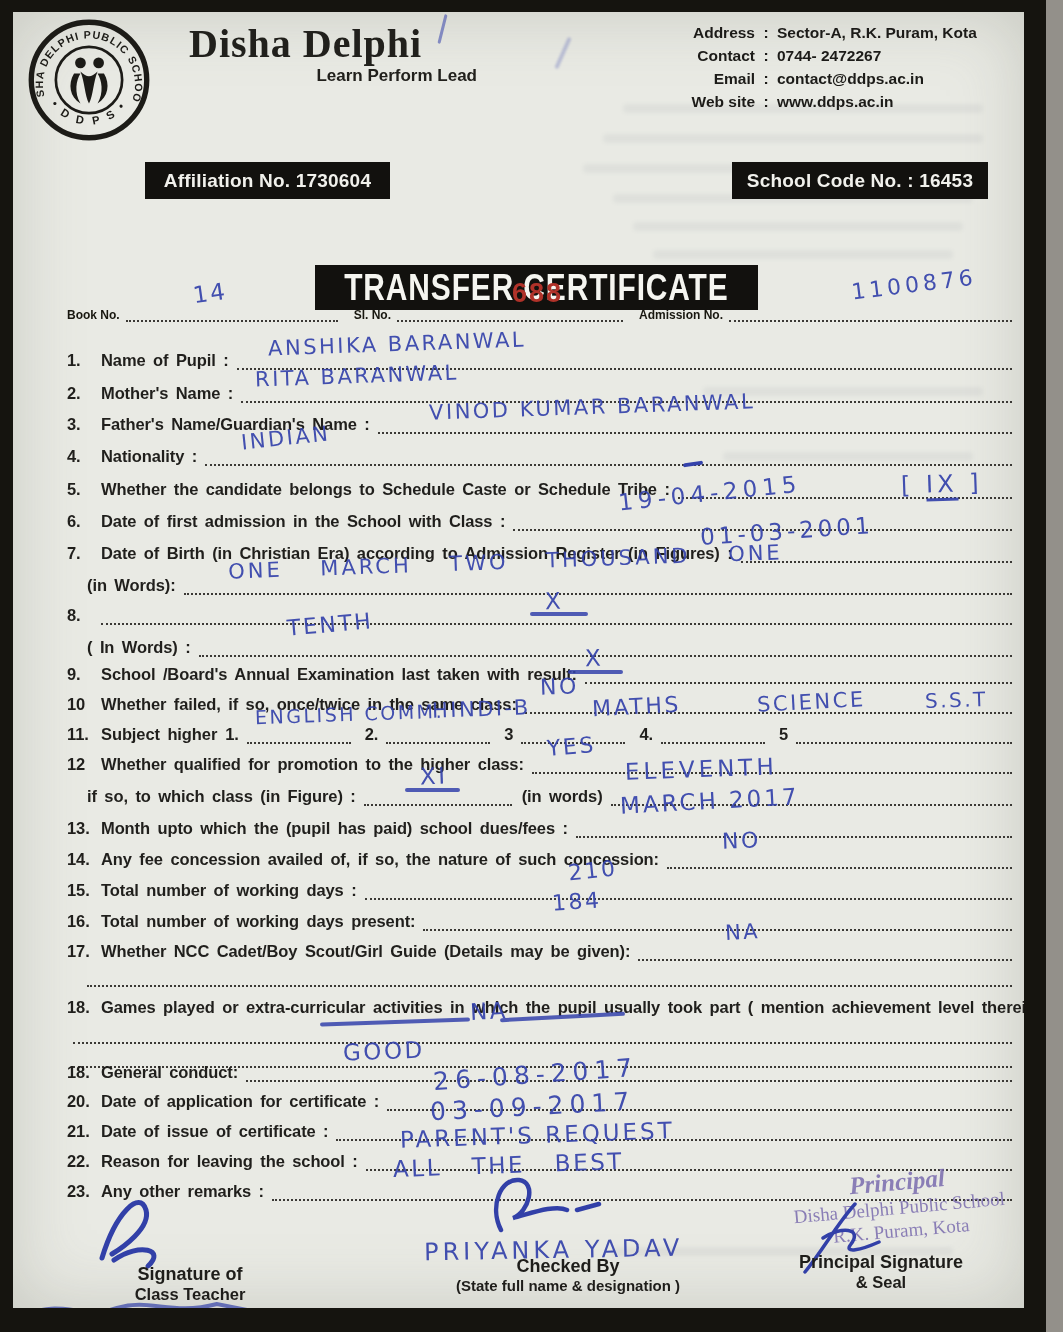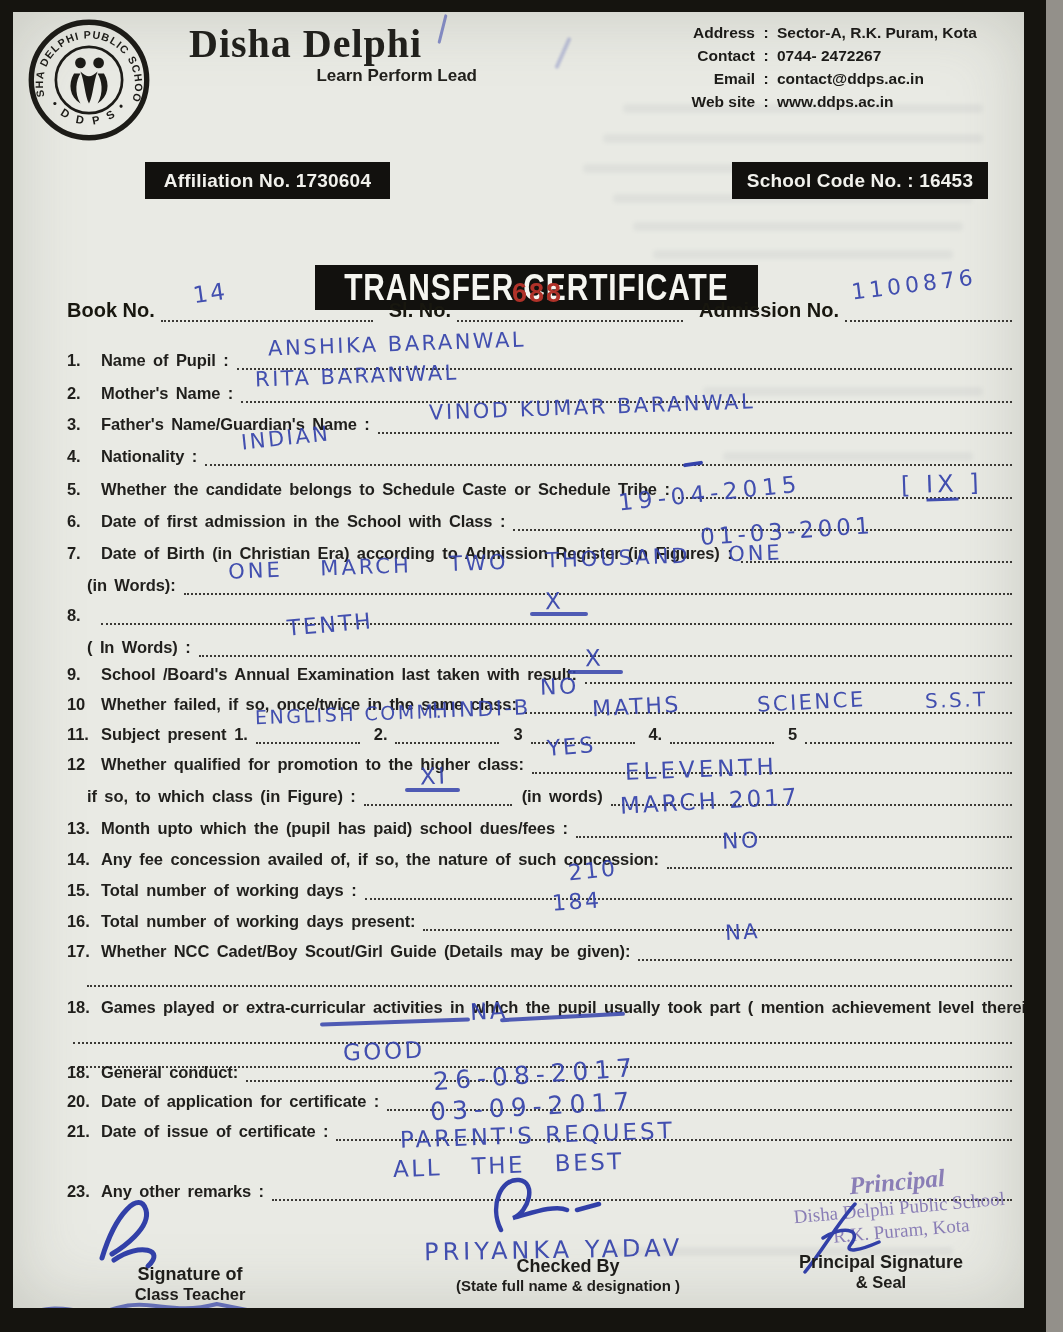--- a/index.html
+++ b/index.html
@@ -25,21 +25,21 @@
   .title-bar span{color:#f5f5f0;font-weight:800;font-size:34px;letter-spacing:1px;transform:scaleX(.88) scaleY(1.08);white-space:nowrap;}
   
   .row{position:absolute;left:54px;right:12px;display:flex;align-items:flex-end;color:#201f1c;
        font-weight:600;font-size:16.5px;letter-spacing:-.1px;word-spacing:3px;white-space:nowrap;height:22px;}
   .row .no{flex:none;width:34px;}
   .row .lbl{flex:none;padding-right:8px;}
   .dots{flex:1;height:10px;border-bottom:2.4px dotted #3b3935;}
   .dots.fixed{flex:none;}
   .sub{left:74px;}
   .serial{position:absolute;left:54px;right:12px;top:284px;display:flex;align-items:flex-end;
-          font-weight:700;font-size:20px;color:#18170f;height:26px;}
+          font-weight:700;font-size:12px;color:#18170f;height:26px;}
   .serial .slbl{flex:none;padding-right:6px;}
   
   .hw{position:absolute;color:#3442ab;font-family:"DejaVu Sans",sans-serif;font-size:21px;
       letter-spacing:2.5px;white-space:nowrap;transform:rotate(-2deg);opacity:.92;}
   .ul{position:absolute;height:3.5px;background:#3442ab;border-radius:2px;opacity:.85;}
   .red-serial{position:absolute;color:#b03229;font-family:Liberation Sans, sans-serif;font-weight:700;
       font-size:27px;letter-spacing:2px;}
   
   .sig{position:absolute;text-align:center;color:#1e1d1a;font-weight:600;}
   .sig .l1{font-size:18px;}
@@ -210,21 +210,21 @@
 
   <div class="row" style="top:680px">
     <span class="no">10</span>
     <span class="lbl">Whether failed, if so, once/twice in the same class:</span>
     <span class="dots"></span>
   </div>
   <span class="hw" style="left:527px;top:662px;font-size:22px">NO</span>
 
   <div class="row" style="top:710px">
     <span class="no">11.</span>
-    <span class="lbl">Subject present</span>
+    <span class="lbl">Subject higher</span>
     <span class="lbl">1.</span>
     <span class="dots fixed" style="width:104px"></span>
     <span class="lbl" style="padding-left:14px">2.</span>
     <span class="dots fixed" style="width:104px"></span>
     <span class="lbl" style="padding-left:14px">3</span>
     <span class="dots fixed" style="width:104px"></span>
     <span class="lbl" style="padding-left:14px">4.</span>
     <span class="dots fixed" style="width:104px"></span>
     <span class="lbl" style="padding-left:14px">5</span>
     <span class="dots"></span>
@@ -317,20 +317,25 @@
   </div>
   <span class="hw" style="left:420px;top:1048px;font-size:25px;letter-spacing:6px;transform:rotate(-4deg)">26-08-2017</span>
 
   <div class="row" style="top:1107px">
     <span class="no">21.</span>
     <span class="lbl">Date of issue of certificate :</span>
     <span class="dots"></span>
   </div>
   <span class="hw" style="left:417px;top:1080px;font-size:25px;letter-spacing:6px;transform:rotate(-3deg)">03-09-2017</span>
 
+  <div class="row" style="top:1137px">
+    <span class="no">22.</span>
+    <span class="lbl">Reason for leaving the school :</span>
+    <span class="dots"></span>
+  </div>
   <span class="hw" style="left:387px;top:1110px;font-size:23px;letter-spacing:3px;transform:rotate(-2deg)">PARENT'S REQUEST</span>
 
   <div class="row" style="top:1167px">
     <span class="no">23.</span>
     <span class="lbl">Any other remarks :</span>
     <span class="dots"></span>
   </div>
   <span class="hw" style="left:380px;top:1140px;font-size:23px;word-spacing:20px;transform:rotate(-2deg)">ALL THE BEST</span>
 
   <svg class="scrawl" style="left:75px;top:1172px" width="140" height="90">

